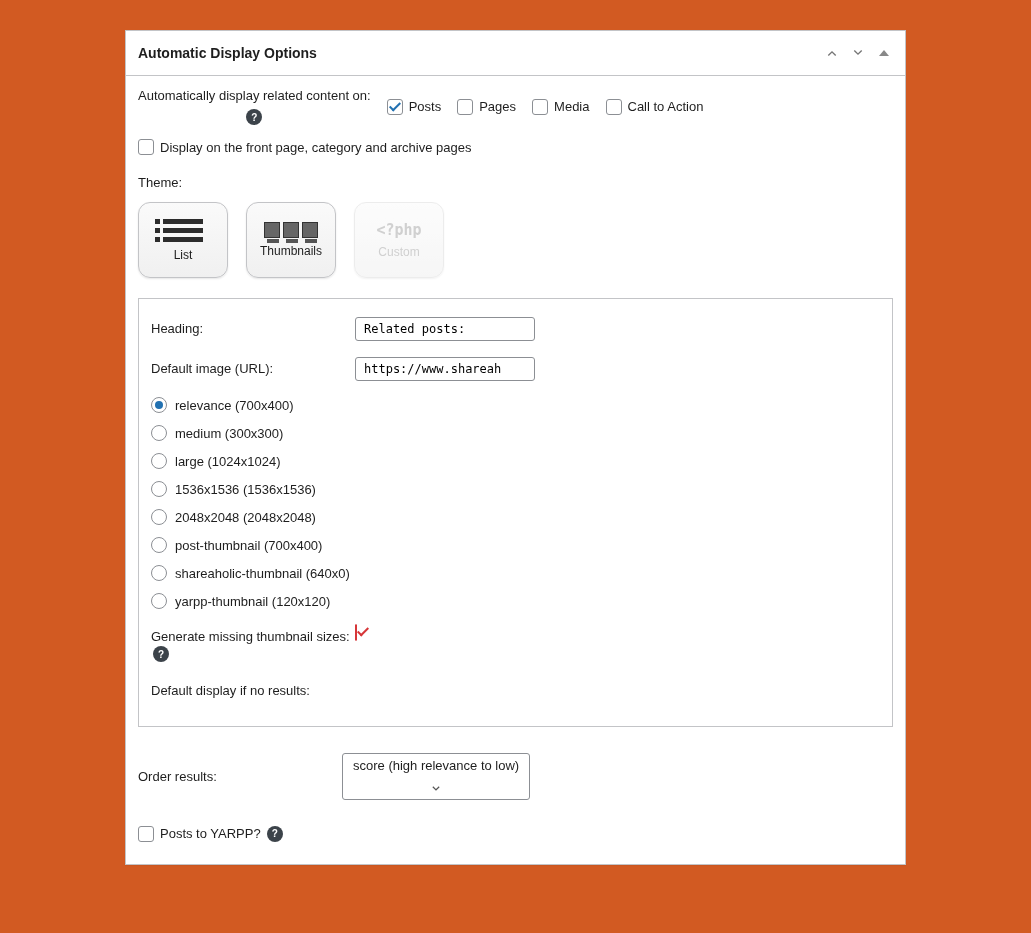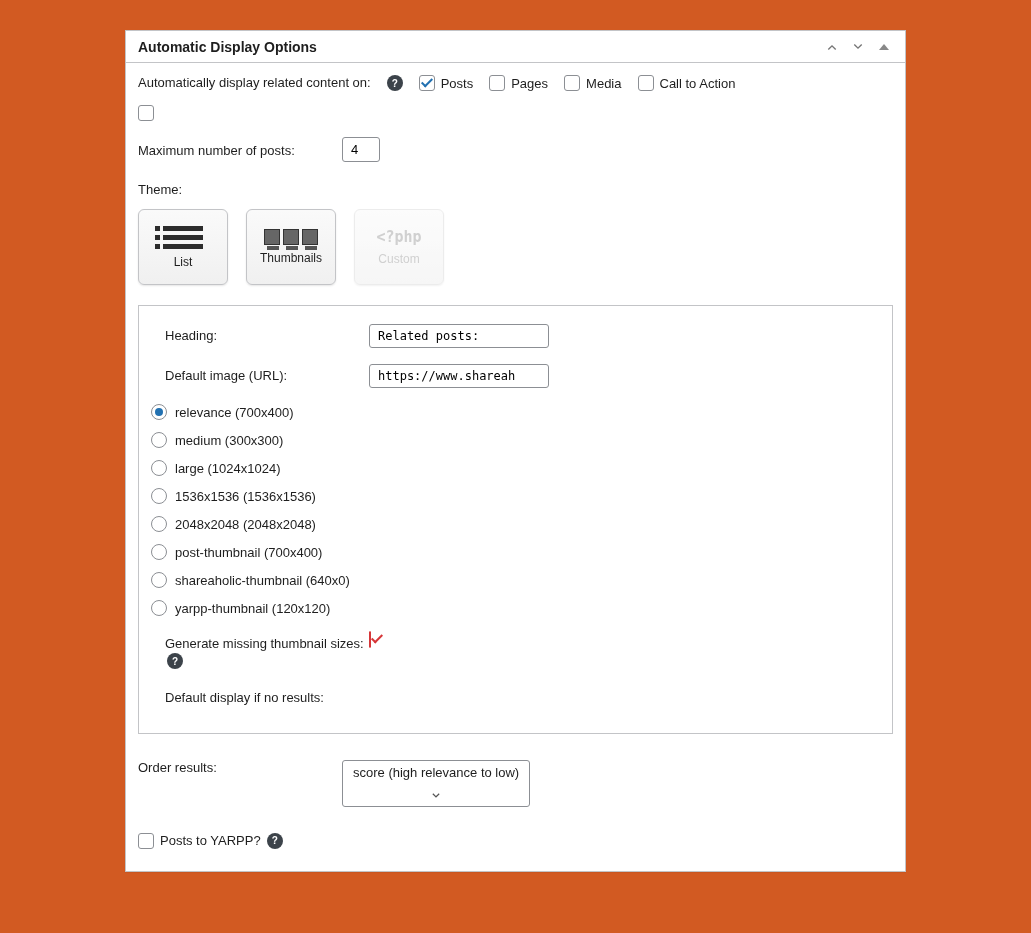--- a/index.html
+++ b/index.html
@@ -15,21 +15,21 @@
     background: #fff;
     border: 1px solid #c3c4c7;
     box-shadow: 0 1px 1px rgba(0,0,0,0.04);
   }
   .postbox-header {
     display: flex;
     align-items: center;
     justify-content: space-between;
     border-bottom: 1px solid #c3c4c7;
     padding: 0 12px;
-    height: 32px;
+    height: 45px;
   }
   .postbox-header h2 {
     font-size: 14px;
     font-weight: 600;
     margin: 0;
   }
   .handle-actions {
     display: flex;
     gap: 8px;
     align-items: center;
@@ -142,21 +142,21 @@
   .text-input.wide { width: 305px; font-family: inherit; }
   .theme-cards {
     display: flex;
     gap: 18px;
     margin-top: 12px;
   }
   .theme-card {
     width: 90px;
     height: 76px;
     border: 1px solid #c3c4c7;
-    border-radius: 6px;
+    border-radius: 12px;
     display: flex;
     flex-direction: column;
     align-items: center;
     justify-content: center;
     gap: 6px;
     cursor: pointer;
     background: linear-gradient(#fafafa, #f0f0f0);
     box-shadow: 0 1px 2px rgba(0,0,0,0.1);
   }
   .theme-card.disabled {
@@ -212,21 +212,20 @@
   .field-pair {
     display: flex;
     align-items: flex-start;
     padding: 8px 0;
   }
   .field-pair .lbl {
     width: 204px;
     flex-shrink: 0;
     padding-top: 4px;
     line-height: 1.3;
-    margin-left: 14px;
   }
   .radio-list {
     display: flex;
     flex-direction: column;
     gap: 12px;
   }
   .radio-row {
     display: flex;
     align-items: center;
     gap: 8px;
@@ -278,21 +277,21 @@
       </button>
       <button class="chevron-btn">
         <span class="tri"></span>
       </button>
     </div>
   </div>
 
   <div class="inside">
 
     <div class="row-line">
-      <span style="display:inline-flex;align-items:flex-start;gap:16px;">
+      <span style="display:inline-flex;align-items:center;gap:6px;flex-direction:column;">
         <span>Automatically display related content on:</span>
         <span class="help-icon">?</span>
       </span>
       <label class="cb-wrap">
         <span class="custom-check checked"></span>
         <span>Posts</span>
       </label>
       <label class="cb-wrap">
         <span class="custom-check"></span>
         <span>Pages</span>
@@ -303,27 +302,24 @@
       </label>
       <label class="cb-wrap">
         <span class="custom-check"></span>
         <span>Call to Action</span>
       </label>
     </div>
 
     <div class="row-line" style="margin-top:14px;">
       <label class="cb-wrap">
         <span class="custom-check"></span>
-      </label>
-    </div>
-
-    <div class="sec-row">
-      <div class="sec-label">Maximum number of posts:</div>
-      <input class="small-input" value="4" style="">
-    </div>
+        <span>Display on the front page, category and archive pages</span>
+      </label>
+    </div>
+
 
     <div style="margin-top:20px;">
       <div>Theme:</div>
       <div class="theme-cards">
         <div class="theme-card">
           <div class="tc-list">
             <div class="line"></div>
               <div class="line"></div>
               <div class="line"></div>
           </div>
@@ -396,21 +392,21 @@
         </div>
         <label>
           <span class="custom-check checked-red"></span>
         </label>
       </div>
       <div class="field-pair">
         <div class="lbl">Default display if no results:</div>
       </div>
     </div>
 
-    <div class="sec-row" style="margin-top:26px;align-items:flex-start;">
+    <div class="sec-row" style="margin-top:26px;align-items:center;">
       <div class="sec-label" style="padding-top:0;">Order results:</div>
       <div class="select-box">
         <span>score (high relevance to low)</span>
         <svg width="12" height="12" viewBox="0 0 20 20">
             <path fill="#555" d="M4 7l6 6 6-6-1.4-1.4L10 10.2 5.4 5.6z"></path>
           </svg>
       </div>
     </div>
 
     <div class="row-line" style="margin-top:26px;margin-bottom:10px;">

